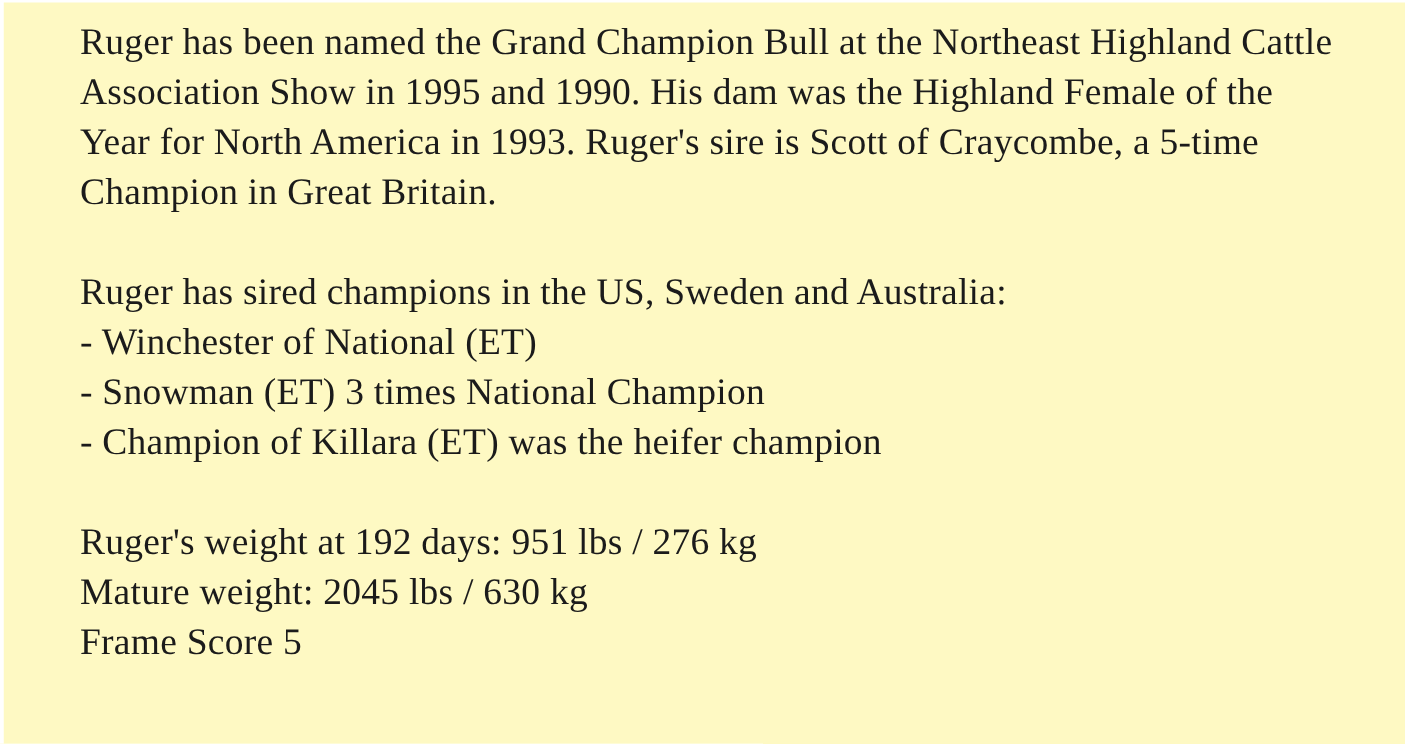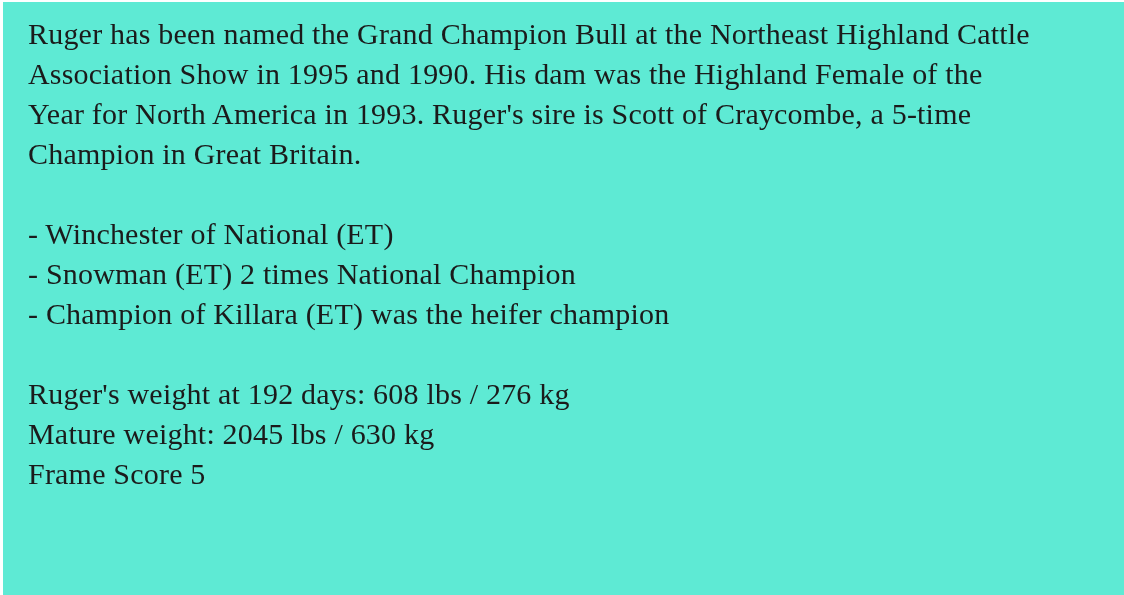--- a/index.html
+++ b/index.html
@@ -35,36 +35,37 @@
   .para:last-child {
     margin-bottom: 0;
   }
   .line {
     white-space: pre;
   }
 </style>
 </head>
 <body style="background: rgb(255, 255, 255);">
 
-<div class="panel" style="background: #5eead4;">
+<div class="panel" style="background: #fef9c3; padding-left: 36px;">
   <div class="text-block" style="color: rgb(27, 27, 27);">
 
     <div class="para">
       <div class="line">Ruger has been named the Grand Champion Bull at the Northeast Highland Cattle</div>
       <div class="line">Association Show in 1995 and 1990. His dam was the Highland Female of the</div>
       <div class="line">Year for North America in 1993. Ruger's sire is Scott of Craycombe, a 5-time</div>
       <div class="line">Champion in Great Britain.</div>
     </div>
 
     <div class="para">
+      <div class="line">Ruger has sired champions in the US, Sweden and Australia:</div>
       <div class="line">- Winchester of National (ET)</div>
-      <div class="line">- Snowman (ET) 2 times National Champion</div>
+      <div class="line">- Snowman (ET) 3 times National Champion</div>
       <div class="line">- Champion of Killara (ET) was the heifer champion</div>
     </div>
 
     <div class="para">
-      <div class="line">Ruger's weight at 192 days: 608 lbs / 276 kg</div>
+      <div class="line">Ruger's weight at 192 days: 951 lbs / 276 kg</div>
       <div class="line">Mature weight: 2045 lbs / 630 kg</div>
       <div class="line">Frame Score 5</div>
     </div>
 
   </div>
 </div>
 
 </body></html>

